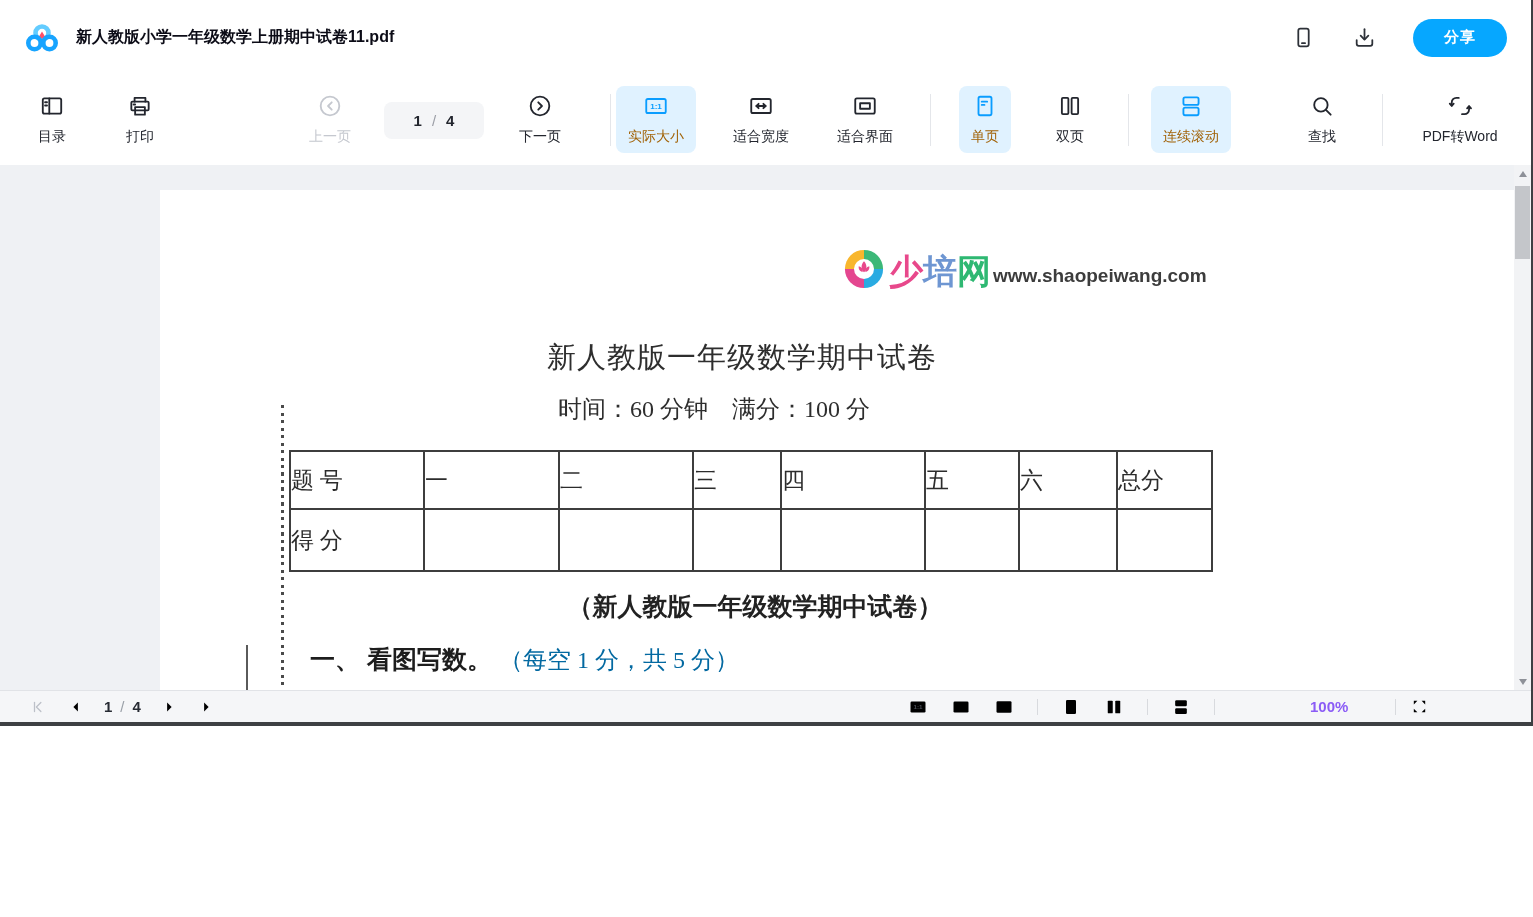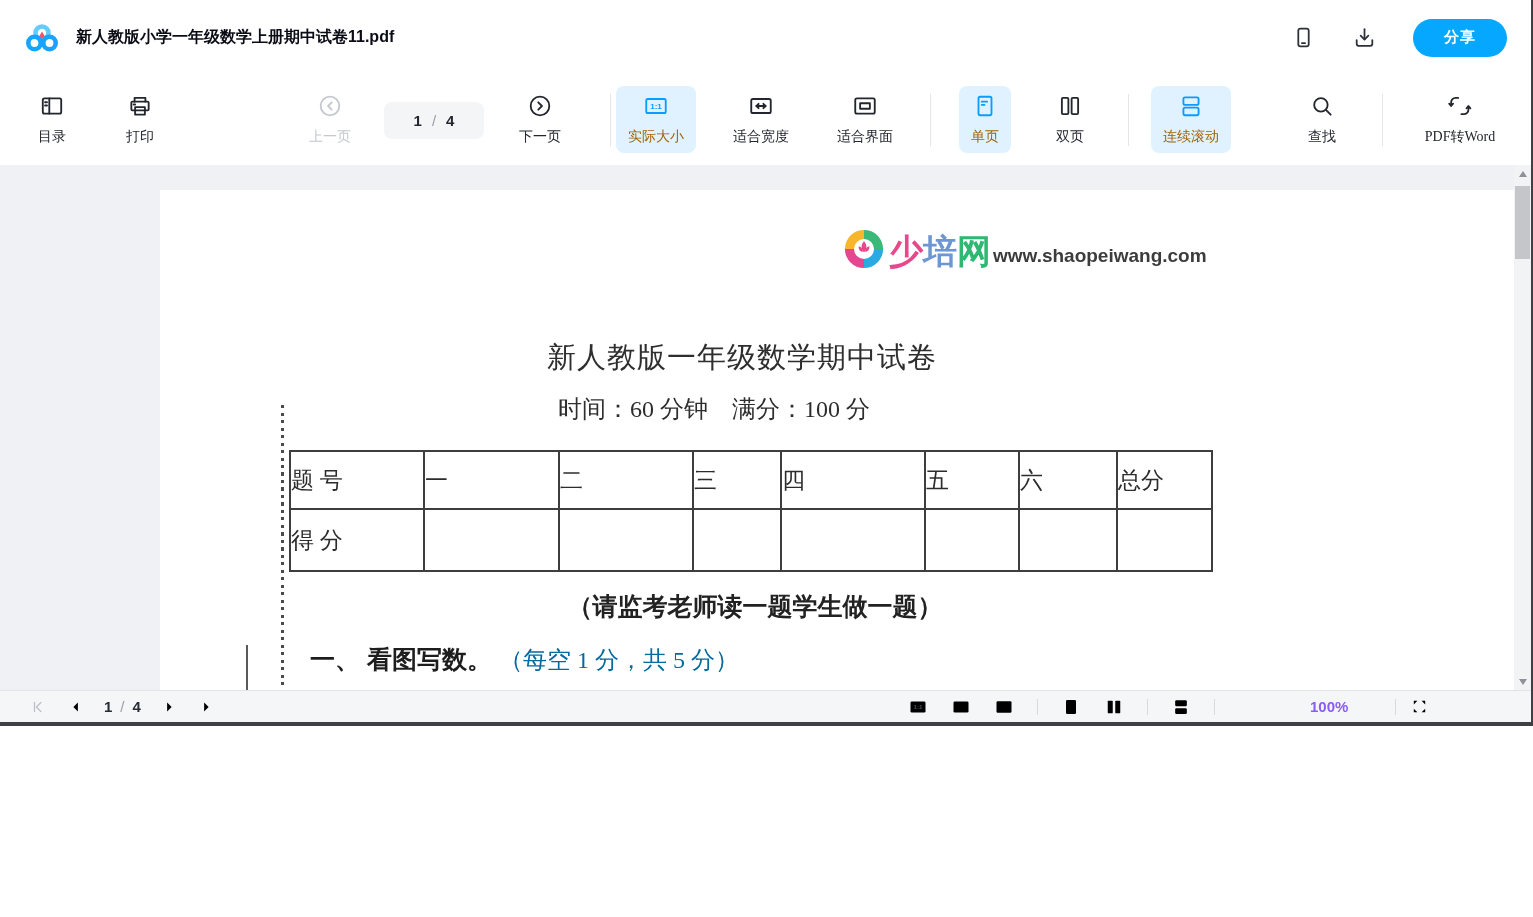--- a/index.html
+++ b/index.html
@@ -17,21 +17,21 @@
   .topbar-right { margin-left:auto; display:flex; align-items:center; gap:36px; }
   .icon-btn { color:#2d3138; cursor:pointer; display:flex; }
   .icon-btn .ic { width:25px; height:25px; }
   .share-btn { width:94px; height:38px; border-radius:19px; background:#06a7ff; color:#fff;
                font-size:15px; font-weight:600; display:flex; align-items:center; justify-content:center;
                cursor:pointer; letter-spacing:1px; }
 
   
   .toolbar { position:absolute; top:75px; left:0; right:0; height:90px; background:#fff; }
   .tool { position:absolute; top:11px; transform:translateX(-50%); display:flex; flex-direction:column;
-          align-items:center; gap:9px; color:#23262e; cursor:pointer; padding:7px 12px; border-radius:8px;font-family:Liberation Serif, serif; }
+          align-items:center; gap:9px; color:#23262e; cursor:pointer; padding:7px 12px; border-radius:8px; }
   .tool .ic { width:26px; height:26px; }
   .tool .tlabel { font-size:14px; white-space:nowrap; color:#23262e; }
   .tool.active { background:#e0f2ff; color:#0a9dff; }
   .tool.active .tlabel { color:#a16207; }
   .tool.disabled { color:#c5c8cf; cursor:default; }
   .tool.disabled .tlabel { color:#c5c8cf; }
   .page-indicator { position:absolute; left:434px; top:27px; transform:translateX(-50%);
                     width:100px; height:37px; background:#f4f5f7; border-radius:8px;
                     display:flex; align-items:center; justify-content:center; gap:10px;
                     font-size:15px; font-weight:bold; color:#23262e; }
@@ -43,21 +43,21 @@
   .page { position:absolute; left:160px; top:25px; width:1356px; height:920px; background:#fff; }
 
   .scrollbar { position:absolute; top:0; right:0; bottom:0; width:17px; background:#f2f3f5; }
   .sb-btn { position:absolute; left:0; width:17px; height:17px; display:flex; align-items:center; justify-content:center; cursor:pointer; }
   .sb-btn.up { top:0; } .sb-btn.down { bottom:0; }
   .tri-up { width:0; height:0; border-left:4.5px solid transparent; border-right:4.5px solid transparent; border-bottom:6px solid #8e9198; }
   .tri-down { width:0; height:0; border-left:4.5px solid transparent; border-right:4.5px solid transparent; border-top:6px solid #8e9198; }
   .sb-thumb { position:absolute; left:1px; top:21px; width:15px; height:73px; background:#c4c6ca; cursor:pointer; }
 
   
-  .sp-logo { position:absolute; left:683px; top:38px; display:flex; align-items:flex-end;text-align:right; }
+  .sp-logo { position:absolute; left:683px; top:58px; display:flex; align-items:flex-end;text-align:right; }
   .sp-flower { width:42px; height:42px; margin-right:4px; }
   .sp-text { font-size:34px; font-weight:bold; line-height:1.1; font-family:"Liberation Sans","DejaVu Sans",sans-serif; }
   .c-pink { color:#e8488b; } .c-blue { color:#6e96d2; } .c-green { color:#2eb872; }
   .sp-url { font-size:19px; font-weight:600; color:#3c3c3c; margin-left:2px; padding-bottom:3px; }
 
   .pdf-serif { font-family:"Liberation Serif","DejaVu Serif",serif; color:#2e2e2e; }
   .pdf-title { position:absolute; left:0; top:148px; width:1164px; text-align:center;
                font-size:29px; letter-spacing:1px; }
   .pdf-subtitle { position:absolute; left:0; top:203px; width:1108px; text-align:center; font-size:24px; }
 
@@ -424,21 +424,21 @@
           <td></td>
           <td></td>
           <td></td>
           <td></td>
           <td></td>
           <td></td>
         </tr>
       </tbody>
         </table>
 
-      <div class="exam-note pdf-serif">（请监考老师读一题学生做一题）</div>
+      <div class="exam-note pdf-serif">（新人教版一年级数学期中试卷）</div>
 
       <div class="section1">
         <span class="bold">一、</span>
         <span class="bold">看图写数。</span>
         <span class="light">（每空 1 分，共 5 分）</span>
       </div>
 
       <div class="pic-box">
         <div class="pic-cell" style="width:142px">
             <div class="pic-row row-pineapple">

